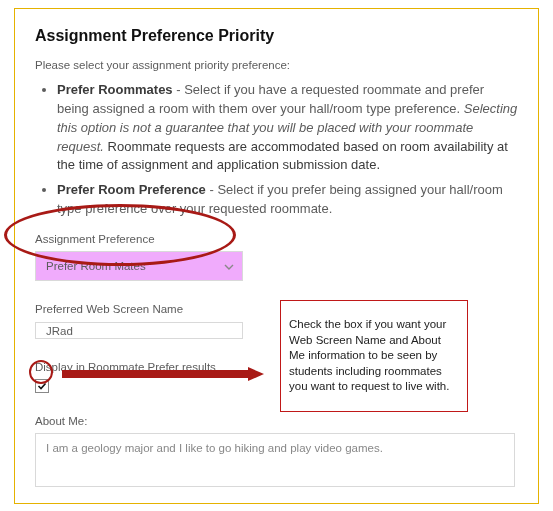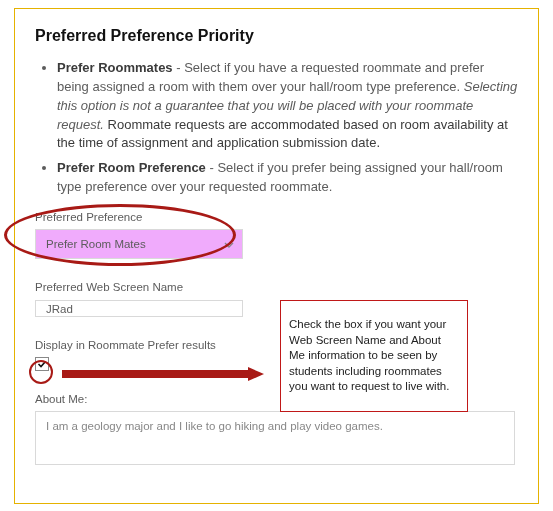--- a/index.html
+++ b/index.html
@@ -155,32 +155,33 @@
     padding: 16px 8px;
     font-size: 11.5px;
     color: #222;
     line-height: 1.35;
   }
 </style>
 </head>
 <body>
 
 <div class="card">
-  <h2 class="title">Preferred Preference Priority</h2>
+  <h2 class="title">Assignment Preference Priority</h2>
+  <p class="intro">Please select your assignment priority preference:</p>
 
   <ul class="options">
     <li>
       <span class="opt-name">Prefer Roommates</span><span> - Select if you have a requested roommate and prefer being assigned a room with them over your hall/room type preference. </span><span class="italic">Selecting this option is not a guarantee that you will be placed with your roommate request.</span><span class="emph"> Roommate requests are accommodated based on room availability at the time of assignment and application submission date.</span>
     </li>
     <li>
       <span class="opt-name">Prefer Room Preference</span><span> - Select if you prefer being assigned your hall/room type preference over your requested roommate.</span>
     </li>
   </ul>
 
-  <div class="field-label">Preferred Preference</div>
+  <div class="field-label">Assignment Preference</div>
   <div class="select-wrap">
     <span>Prefer Room Mates</span>
     <span class="chev">
       <svg width="10" height="6" viewBox="0 0 10 6">
           <path d="M1 1 L5 5 L9 1" fill="none" stroke="#888" stroke-width="1.4"></path>
         </svg>
     </span>
   </div>
 
   <div class="spacer-sm"></div>

